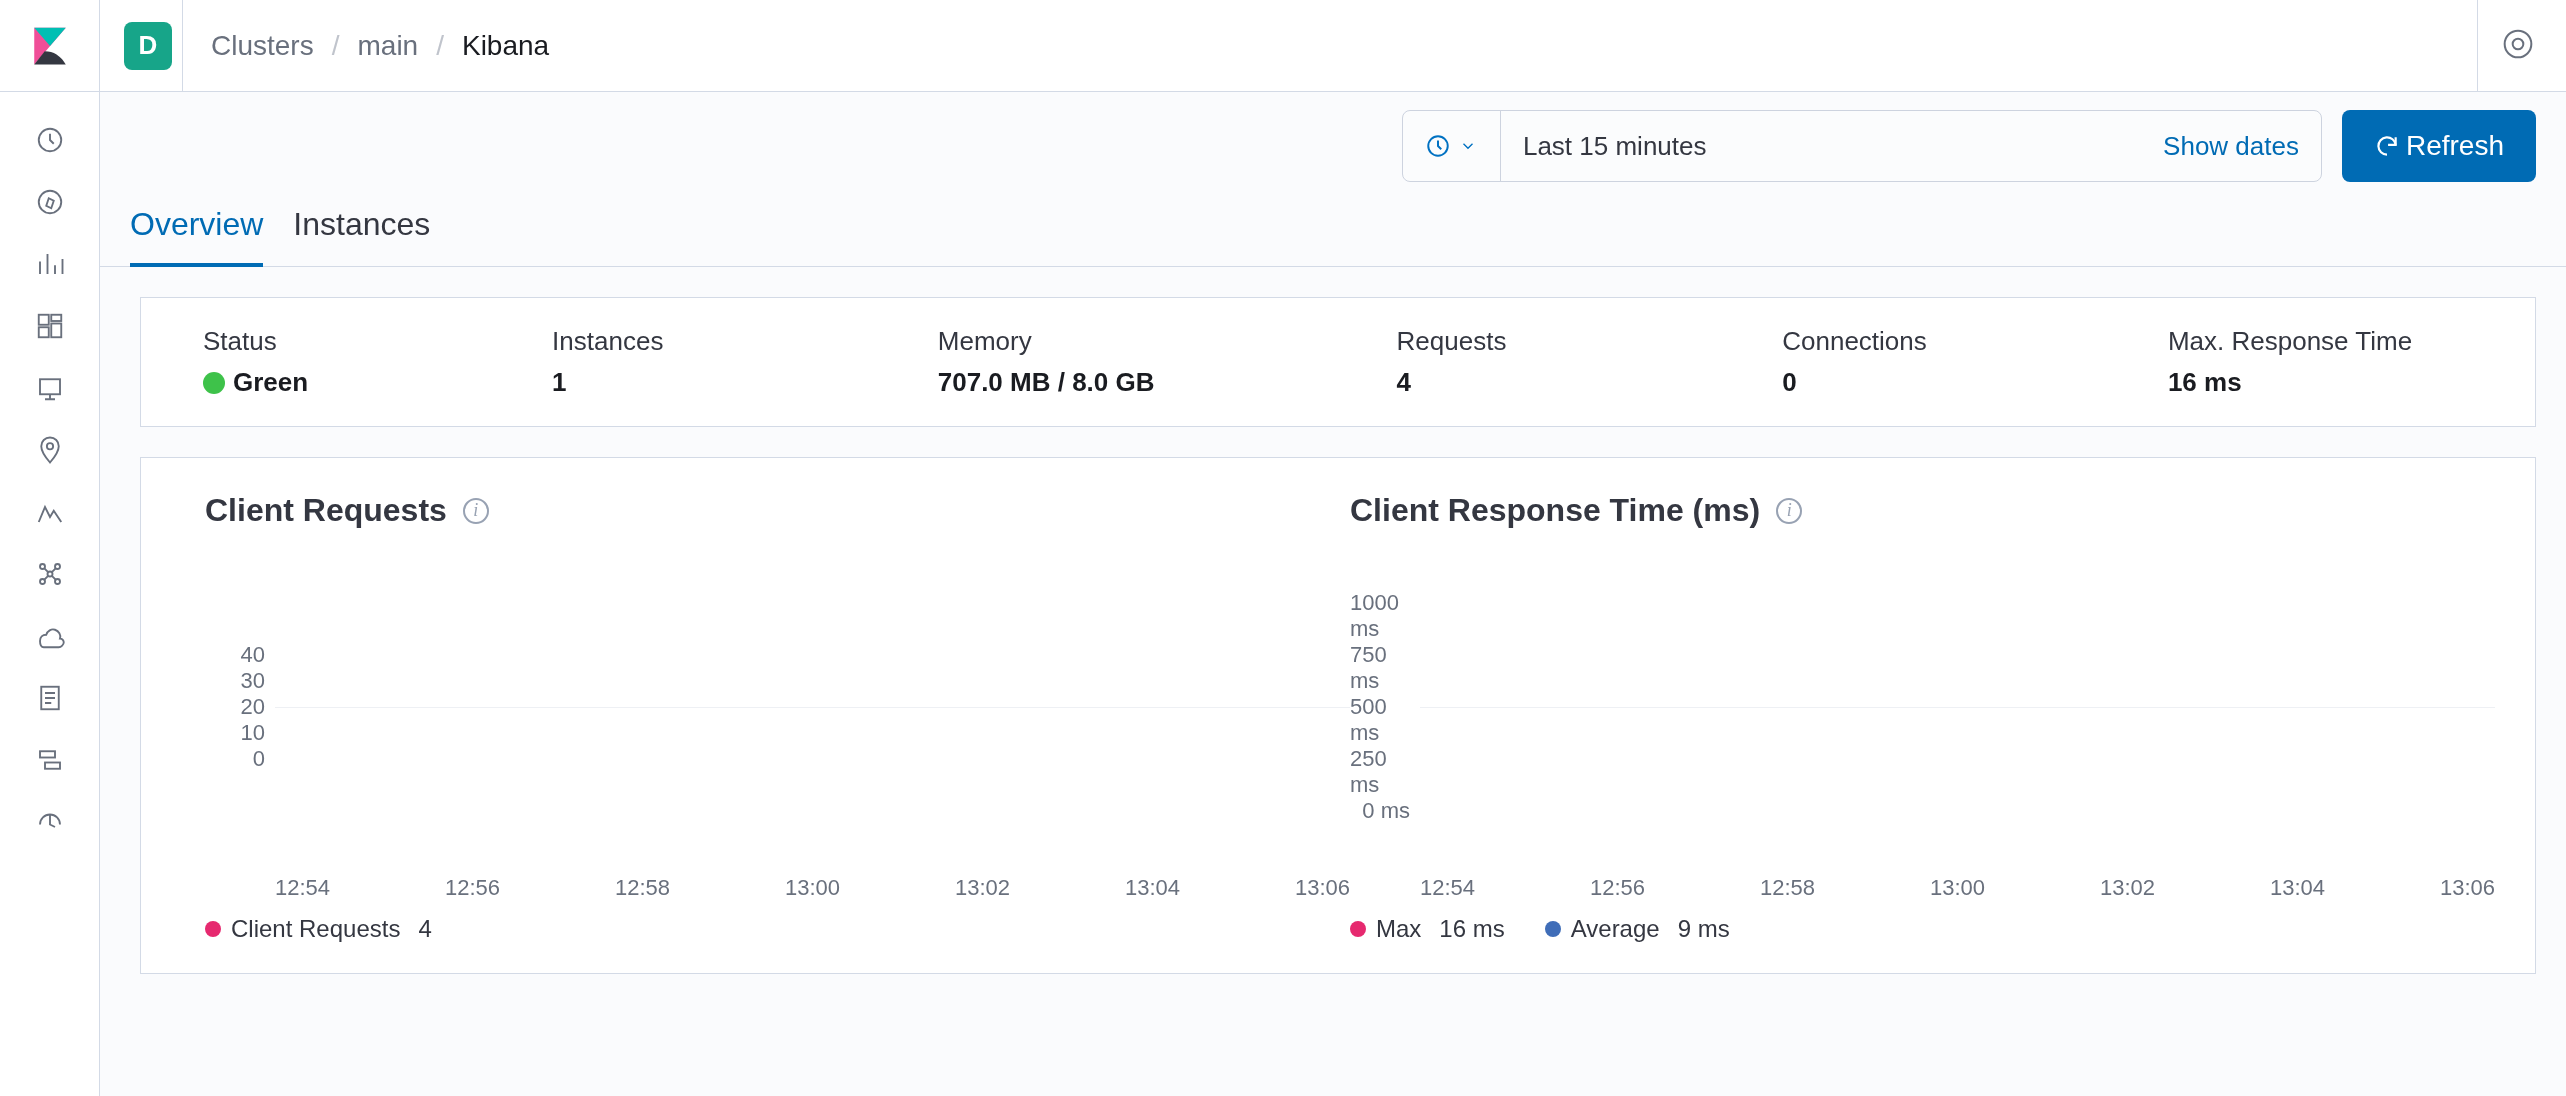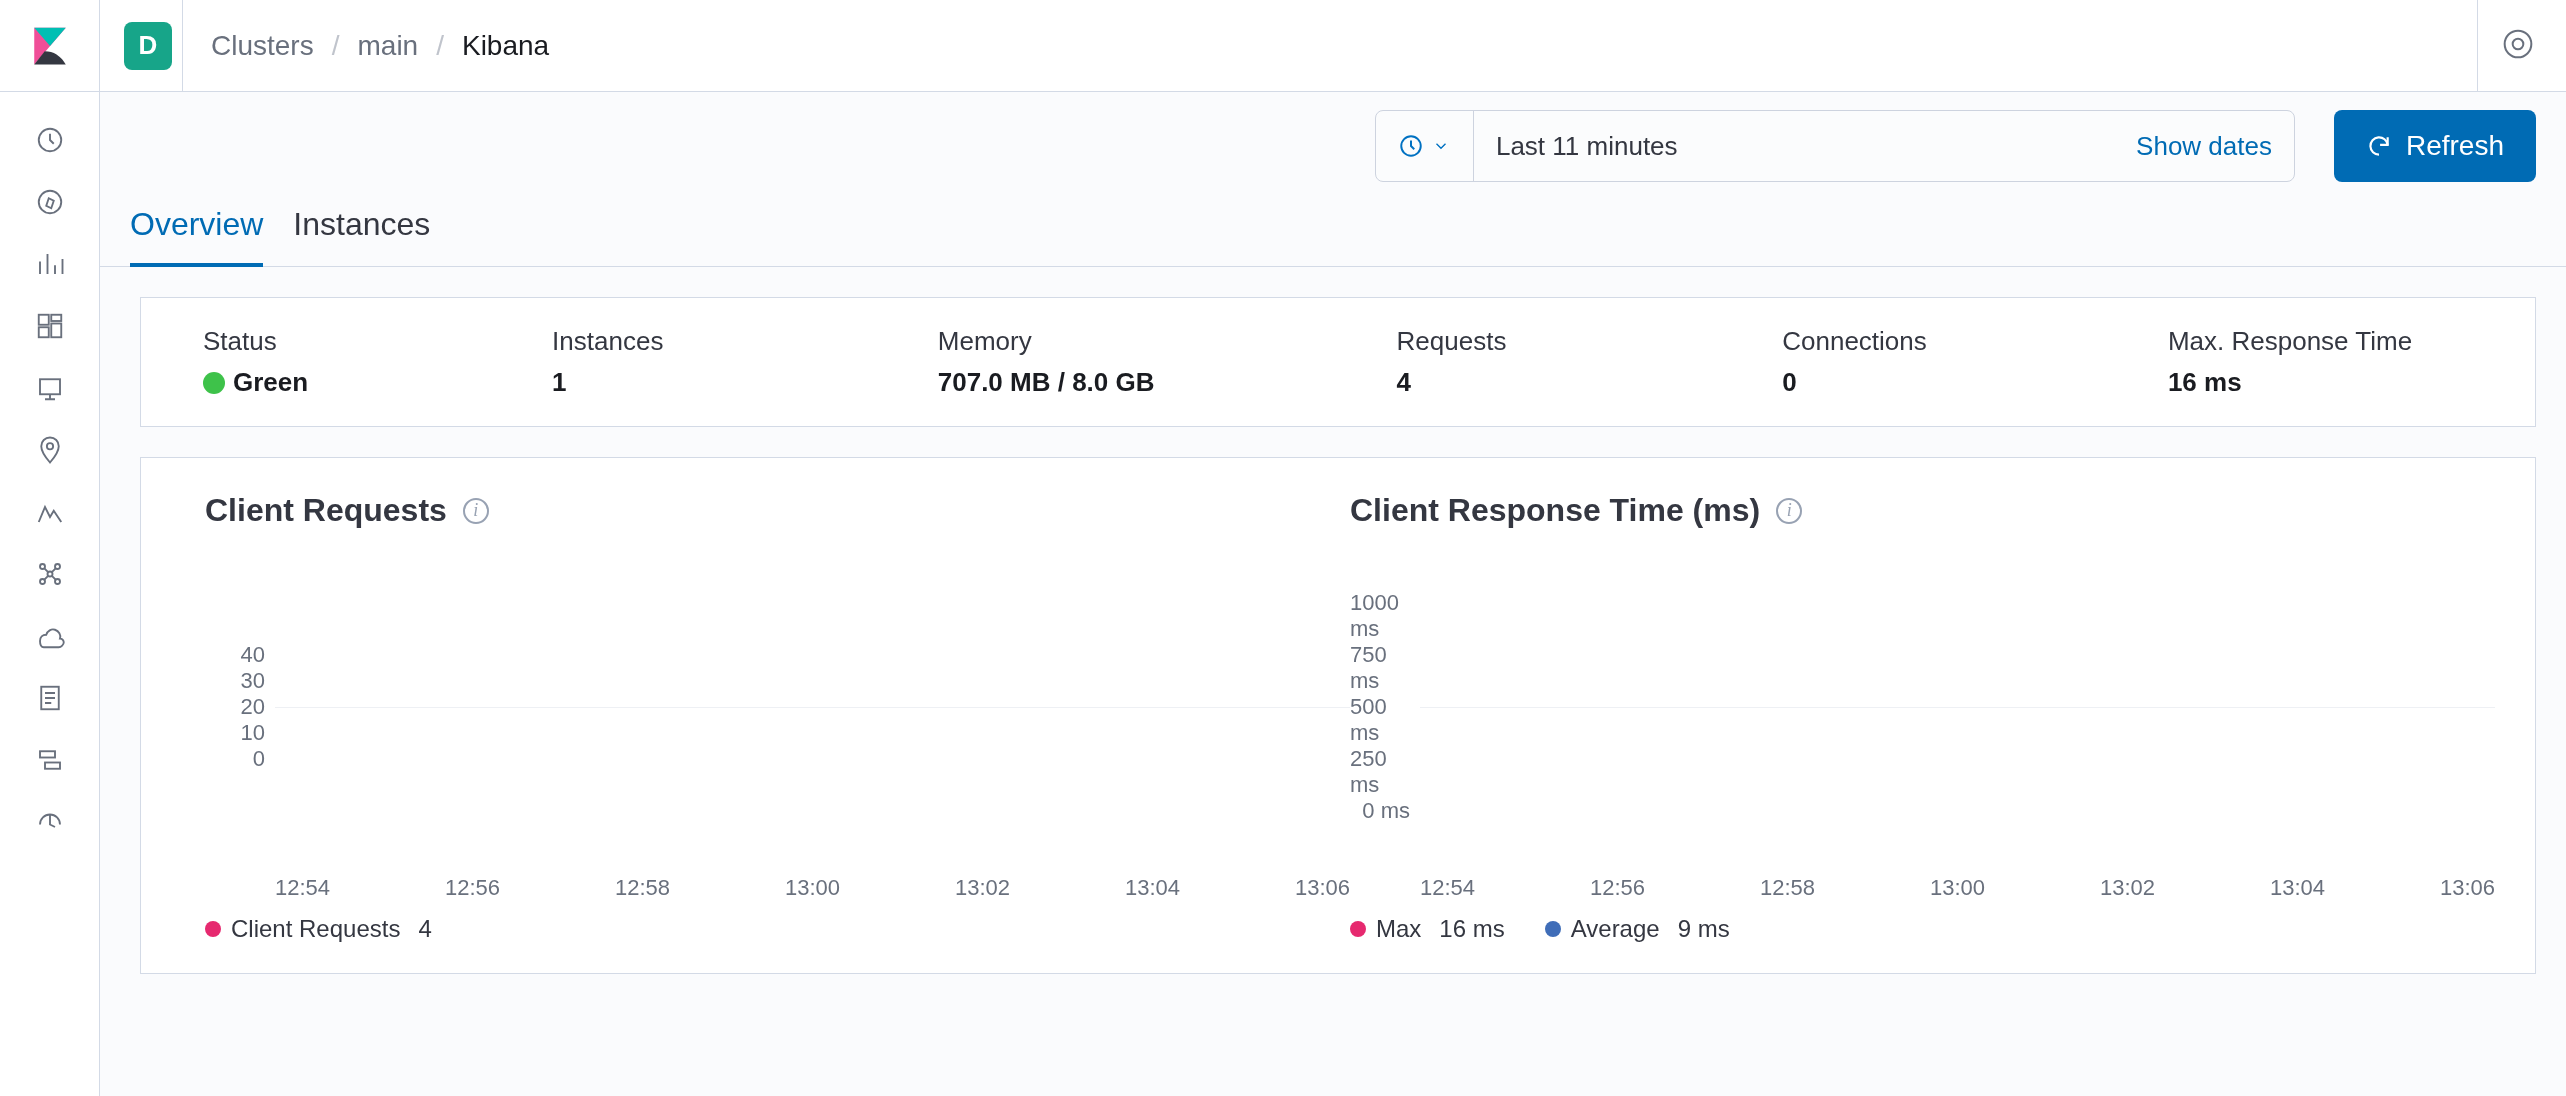--- a/index.html
+++ b/index.html
@@ -33,21 +33,21 @@
   .content { flex: 1; background: #fafbfd; padding: 0 0 30px 0; overflow: auto; }
   
   
   .toolbar { display: flex; justify-content: flex-end; align-items: center; padding: 18px 30px 0 30px; gap: 20px; }
   .time-picker { display: flex; border: 1px solid #cdd3df; border-radius: 8px; background: #fbfcfd; height: 72px; align-items: stretch; overflow: hidden; }
   .time-picker-icon { width: 98px; display:flex; align-items:center; justify-content:center; gap:8px; border-right: 1px solid #cdd3df; color:#0071c2;}
   .time-picker-icon svg { width:26px; height:26px; stroke:#0071c2; fill:none; stroke-width:1.8;}
   .time-picker-body { display:flex; align-items:center; padding: 0 22px; gap: 420px; width: 820px; justify-content: space-between;}
   .time-picker-body .range { font-size: 26px; color:#343741; }
   .time-picker-body .show-dates { font-size: 26px; color:#006bb4; cursor:pointer; }
-  .refresh-btn { height: 72px; padding: 0 32px; background: #006bb4; color: #fff; border: none; border-radius: 8px; font-size: 28px; font-weight: 500; display:flex; align-items:center; gap: 14px; cursor:pointer;margin-left:19px;}
+  .refresh-btn { height: 72px; padding: 0 32px; background: #006bb4; color: #fff; border: none; border-radius: 8px; font-size: 28px; font-weight: 500; display:flex; align-items:center; gap: 6px; cursor:pointer;}
   .refresh-btn svg { width: 26px; height: 26px; stroke:#fff; fill:none; stroke-width:2;}
 
   
   .tabs { display: flex; gap: 30px; padding: 24px 30px 0 30px; border-bottom: 1px solid #d3dae6; }
   .tab { font-size: 32px; padding-bottom: 20px; color: #343741; cursor:pointer; }
   .tab.active { color: #006bb4; border-bottom: 4px solid #006bb4; margin-bottom: -1px;}
   
   
   .panel { margin: 30px 30px 0 40px; border: 1px solid #d3dae6; border-radius: 0; background: #fff; padding-left: 24px; }
   .stats { display: flex; padding: 28px 38px; gap: 20px;}
@@ -193,21 +193,21 @@
           <div class="time-picker-icon">
             <svg viewBox="0 0 24 24">
                 <circle cx="12" cy="12" r="9"></circle>
                 <path d="M12 7v5l3 3"></path>
               </svg>
             <svg viewBox="0 0 24 24" style="width:18px;height:18px">
                 <path d="M6 9l6 6 6-6"></path>
               </svg>
           </div>
           <div class="time-picker-body">
-            <span class="range">Last 11 minutes</span>
+            <span class="range">Last 15 minutes</span>
             <span class="show-dates">Show dates</span>
           </div>
         </div>
         <button class="refresh-btn">
           <svg viewBox="0 0 24 24">
               <path d="M20 11A8 8 0 1 0 12 20"></path>
               <path d="M20 4v7h-7"></path>
             </svg>
           <span>Refresh</span>
         </button>

